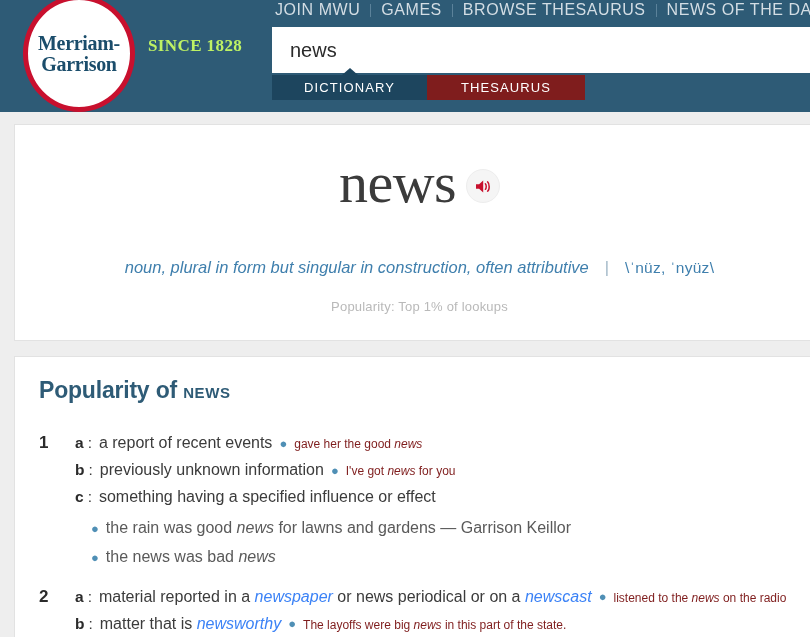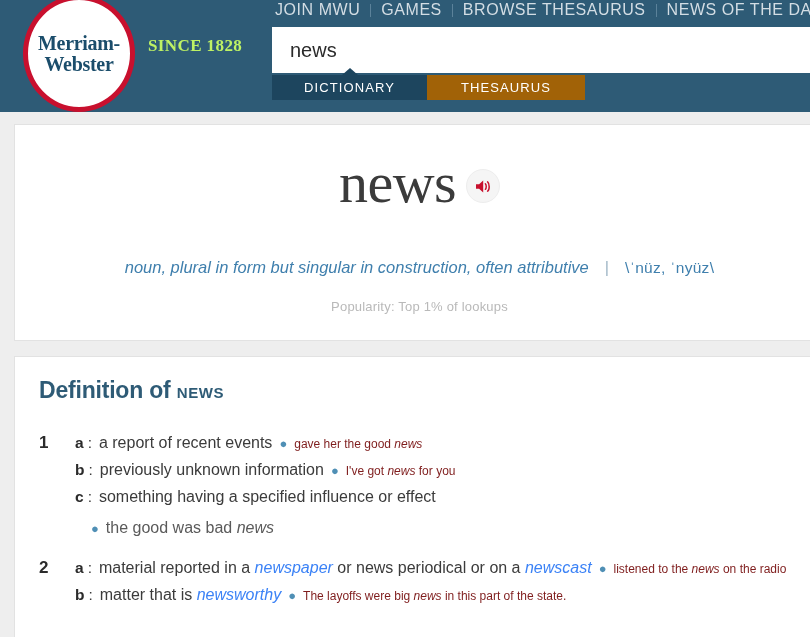--- a/index.html
+++ b/index.html
@@ -136,21 +136,21 @@
     position: absolute;
     left: 50%;
     margin-left: -8px;
     top: -7px;
     border-left: 8px solid transparent;
     border-right: 8px solid transparent;
     border-bottom: 7px solid #1d455e;
   }
   .tab.thesaurus {
     width: 158px;
-    background: #a16207;
+    background: #7f1d1d;
   }
 
   
   .page {
     width: 810px;
     background: #eeeeee;
     padding: 0;
   }
 
   .card {
@@ -318,21 +318,21 @@
 </style>
 </head>
 <body>
 
 <div class="header">
 
   <div class="logo-wrap">
     <div class="logo-oval">
       <div class="logo-text">
         <span>Merriam-</span><br>
-        <span>Webster</span>
+        <span>Garrison</span>
       </div>
     </div>
   </div>
 
   <div class="since">SINCE 1828</div>
 
   <nav class="topnav">
     <a>JOIN MWU</a>
     <span class="divider"></span>
     <a>GAMES</a>
@@ -375,21 +375,21 @@
       <span class="fl-sep">|</span>
       <span class="pr">\ˈnüz, ˈnyüz\</span>
     </div>
 
     <div class="popularity">Popularity: Top 1% of lookups</div>
   </div>
 
   <div class="card card-def">
 
     <div class="def-title">
-      <span>Definition of</span>
+      <span>Popularity of</span>
       <span class="hw">NEWS</span>
     </div>
 
     <div class="sense-block">
       <div class="sense-num">1</div>
       <div class="sense-body">
 
         <div class="subsense">
           <span class="sl">a</span>
           <span class="colon">:</span>
@@ -407,21 +407,24 @@
         </div>
 
         <div class="subsense">
           <span class="sl">c</span>
           <span class="colon">:</span>
           <span class="dtext">something having a specified influence or effect</span>
         </div>
 
         <div class="vi-list">
           <div class="vi-item">
-            <span class="bullet">●</span><span>the good was bad </span><i class="wi">news</i><span></span>
+            <span class="bullet">●</span><span>the rain was good </span><i class="wi">news</i><span> for lawns and gardens — Garrison Keillor</span>
+          </div>
+          <div class="vi-item">
+            <span class="bullet">●</span><span>the news was bad </span><i class="wi">news</i><span></span>
           </div>
         </div>
 
       </div>
     </div>
 
     <div class="sense-block">
       <div class="sense-num">2</div>
       <div class="sense-body">
 

